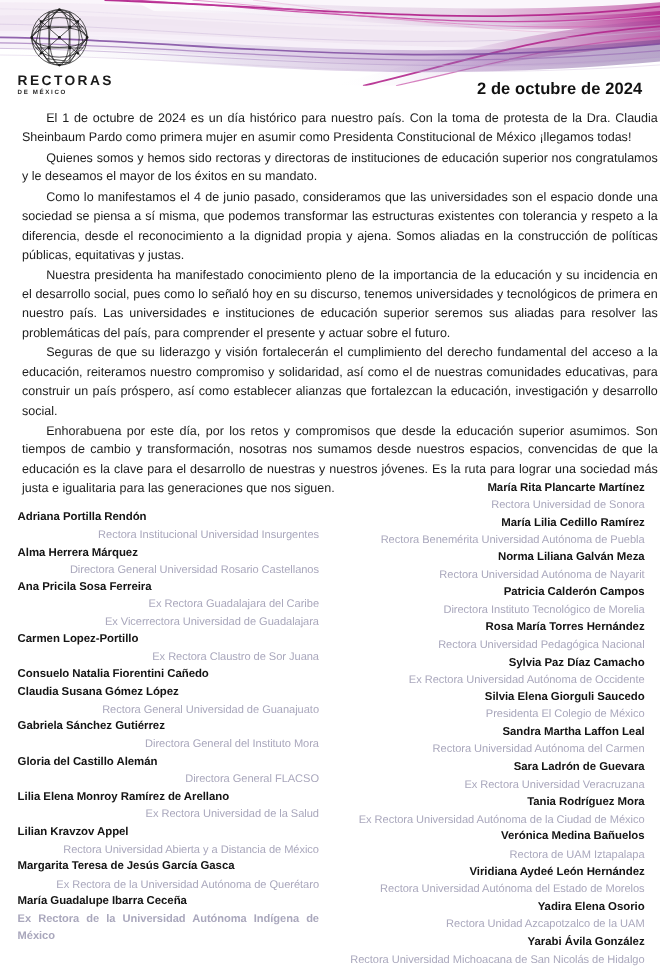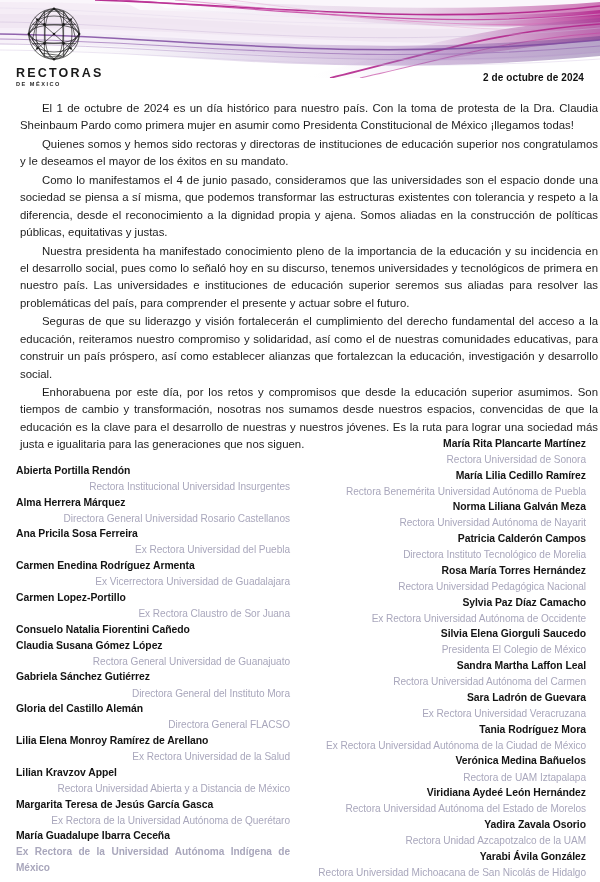--- a/index.html
+++ b/index.html
@@ -46,21 +46,21 @@
   #logo-sub {
     font-size:5.6px;
     font-weight:bold;
     letter-spacing:1.5px;
     color:#2a2a2a;
     margin-top:1px;
   }
   #doc-date {
     position:absolute;
     right:16px; top:72px;
-    font-size:10px;
+    font-size:15px;
     font-weight:bold;
     color:#111;
     letter-spacing:0.1px;
   }
 
   
   #letter {
     padding:4px 2px 0 20px;
   }
   #letter p {
@@ -207,27 +207,26 @@
     <p>Quienes somos y hemos sido rectoras y directoras de instituciones de educación superior nos congratulamos y le deseamos el mayor de los éxitos en su mandato.</p>
     <p>Como lo manifestamos el 4 de junio pasado, consideramos que las universidades son el espacio donde una sociedad se piensa a sí misma, que podemos transformar las estructuras existentes con tolerancia y respeto a la diferencia, desde el reconocimiento a la dignidad propia y ajena. Somos aliadas en la construcción de políticas públicas, equitativas y justas.</p>
     <p>Nuestra presidenta ha manifestado conocimiento pleno de la importancia de la educación y su incidencia en el desarrollo social, pues como lo señaló hoy en su discurso, tenemos universidades y tecnológicos de primera en nuestro país. Las universidades e instituciones de educación superior seremos sus aliadas para resolver las problemáticas del país, para comprender el presente y actuar sobre el futuro.</p>
     <p>Seguras de que su liderazgo y visión fortalecerán el cumplimiento del derecho fundamental del acceso a la educación, reiteramos nuestro compromiso y solidaridad, así como el de nuestras comunidades educativas, para construir un país próspero, así como establecer alianzas que fortalezcan la educación, investigación y desarrollo social.</p>
     <p>Enhorabuena por este día, por los retos y compromisos que desde la educación superior asumimos. Son tiempos de cambio y transformación, nosotras nos sumamos desde nuestros espacios, convencidas de que la educación es la clave para el desarrollo de nuestras y nuestros jóvenes. Es la ruta para lograr una sociedad más justa e igualitaria para las generaciones que nos siguen.</p>
   </div>
 
   <div id="signatures">
 
     <div class="sig-col left">
-      <div class="sig-name">Abierta Portilla Rendón</div>
+      <div class="sig-name">Adriana Portilla Rendón</div>
       <div class="sig-role">Rectora Institucional Universidad Insurgentes</div>
       <div class="sig-name">Alma Herrera  Márquez</div>
       <div class="sig-role">Directora General Universidad Rosario Castellanos</div>
       <div class="sig-name">Ana Pricila Sosa Ferreira</div>
-      <div class="sig-role">Ex Rectora Universidad del Puebla</div>
-      <div class="sig-name">Carmen Enedina Rodríguez Armenta</div>
+      <div class="sig-role">Ex Rectora Guadalajara del Caribe</div>
       <div class="sig-role">Ex Vicerrectora Universidad de Guadalajara</div>
       <div class="sig-name">Carmen Lopez-Portillo</div>
       <div class="sig-role">Ex Rectora Claustro de Sor Juana</div>
       <div class="sig-name">Consuelo Natalia Fiorentini Cañedo</div>
       <div class="sig-name">Claudia Susana Gómez López</div>
       <div class="sig-role">Rectora General Universidad de Guanajuato</div>
       <div class="sig-name">Gabriela Sánchez Gutiérrez</div>
       <div class="sig-role">Directora General del Instituto Mora</div>
       <div class="sig-name">Gloria del Castillo Alemán</div>
       <div class="sig-role">Directora General FLACSO</div>
@@ -259,20 +258,20 @@
       <div class="sig-name">Sandra Martha Laffon Leal</div>
       <div class="sig-role">Rectora Universidad Autónoma del Carmen</div>
       <div class="sig-name">Sara Ladrón de Guevara</div>
       <div class="sig-role">Ex Rectora Universidad Veracruzana</div>
       <div class="sig-name">Tania Rodríguez Mora</div>
       <div class="sig-role">Ex Rectora Universidad Autónoma de la Ciudad de México</div>
       <div class="sig-name">Verónica Medina Bañuelos</div>
       <div class="sig-role">Rectora de UAM Iztapalapa</div>
       <div class="sig-name">Viridiana Aydeé León Hernández</div>
       <div class="sig-role">Rectora Universidad Autónoma del Estado de Morelos</div>
-      <div class="sig-name">Yadira Zavala Osorio</div>
+      <div class="sig-name">Yadira Elena Osorio</div>
       <div class="sig-role">Rectora Unidad Azcapotzalco de la UAM</div>
       <div class="sig-name">Yarabi Ávila González</div>
       <div class="sig-role">Rectora Universidad Michoacana de San Nicolás de Hidalgo</div>
     </div>
 
   </div>
 </div>
 
 </body></html>

